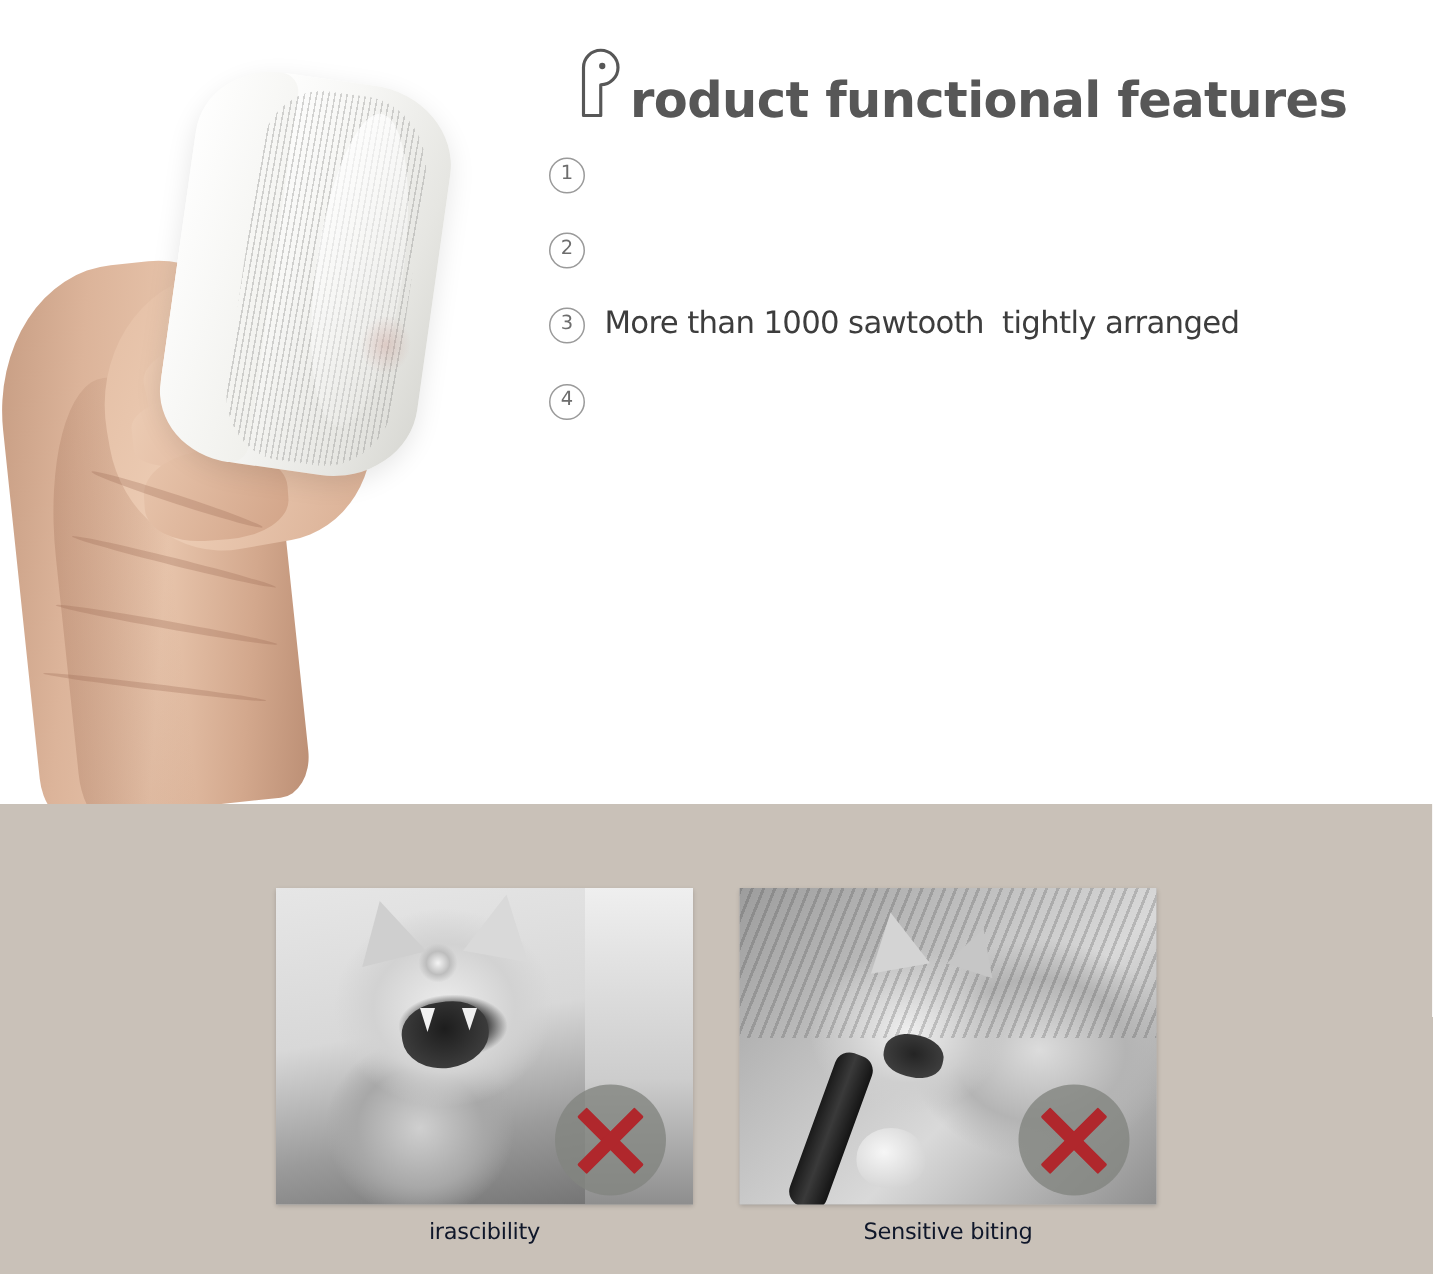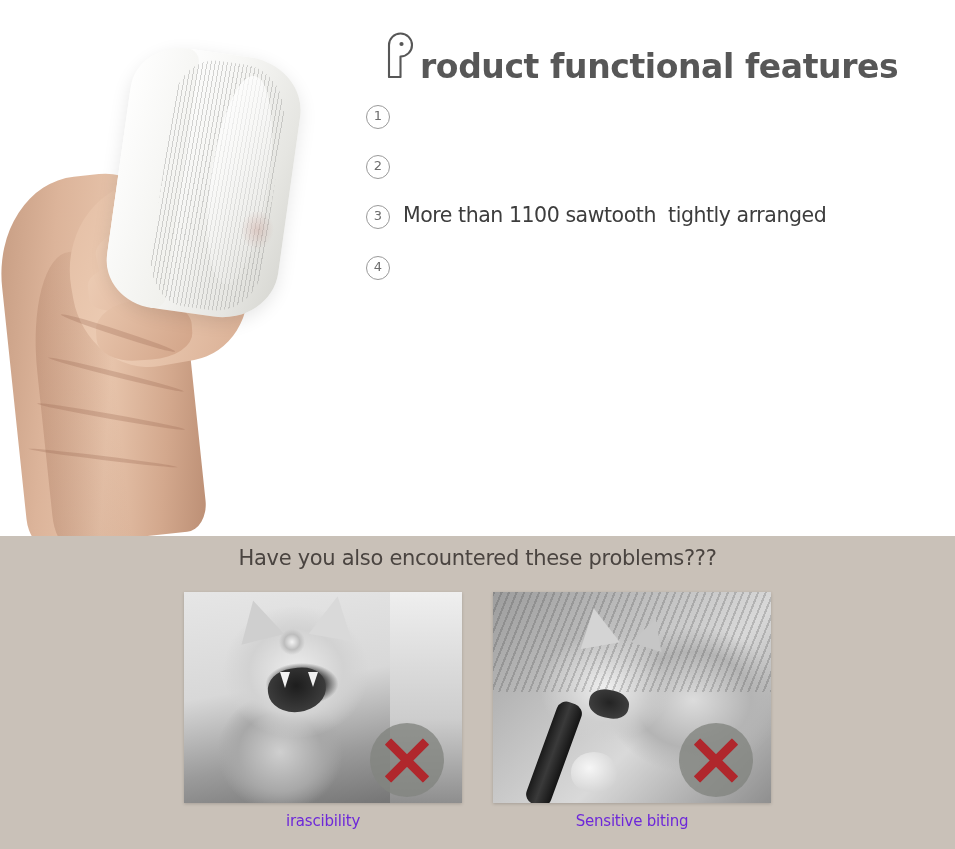--- a/index.html
+++ b/index.html
@@ -201,21 +201,21 @@
   .xbadge::before,.xbadge::after{
     content:"";position:absolute;left:50%;top:50%;
     width:54px;height:9px;background:#b0272c;border-radius:1px;
     margin-left:-27px;margin-top:-4.5px;
   }
   .xbadge::before{transform:rotate(45deg);}
   .xbadge::after{transform:rotate(-45deg);}
 
   .caption{
     margin-top:9px;text-align:center;
-    color:#6d28d9;
+    color:#0f172a;
     font-family:"DejaVu Sans", sans-serif;
     font-size:15px;letter-spacing:-.2px;
   }
 </style>
 </head>
 <body>
 
 <div class="page">
 
   <div class="top-section">
@@ -257,34 +257,33 @@
         <div class="feat f-1">
           <div class="num">1</div>
         </div>
 
         <div class="feat f-2">
           <div class="num">2</div>
         </div>
 
         <div class="feat f-3">
           <div class="num">3</div>
-          <div class="feat-text">More than 1100 sawtooth  tightly arranged</div>
+          <div class="feat-text">More than 1000 sawtooth  tightly arranged</div>
         </div>
 
         <div class="feat f-4">
           <div class="num">4</div>
         </div>
 
       </div>
     </div>
   </div>
 
   <div class="bottom-section">
 
-    <div class="problems-title">Have you also encountered these problems???</div>
 
     <div class="cards">
 
       <div class="card">
         <div class="photo">
           <div class="ph-img p1">
             <div class="ear-l"></div>
             <div class="ear-r"></div>
             <div class="mouth"></div>
             <div class="fang-a"></div>

